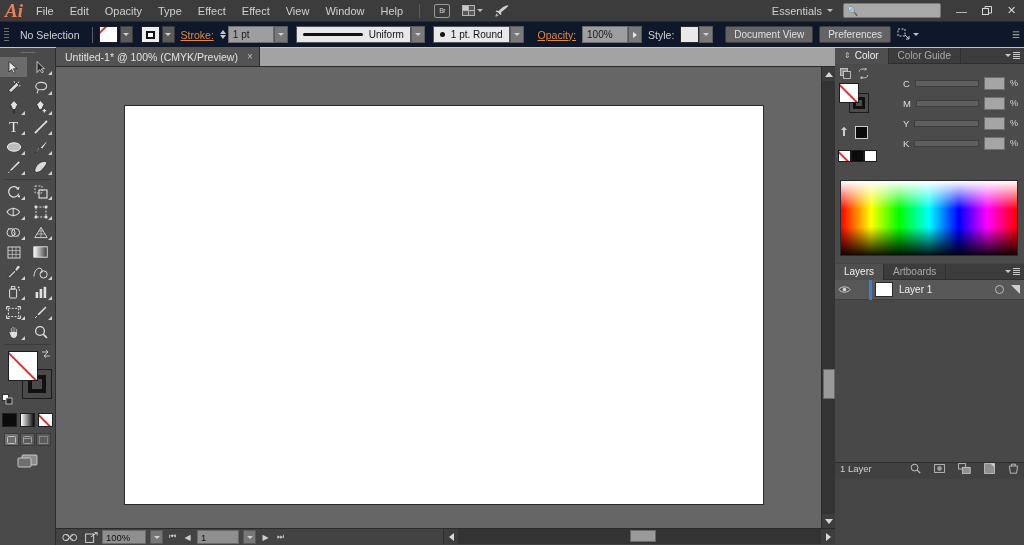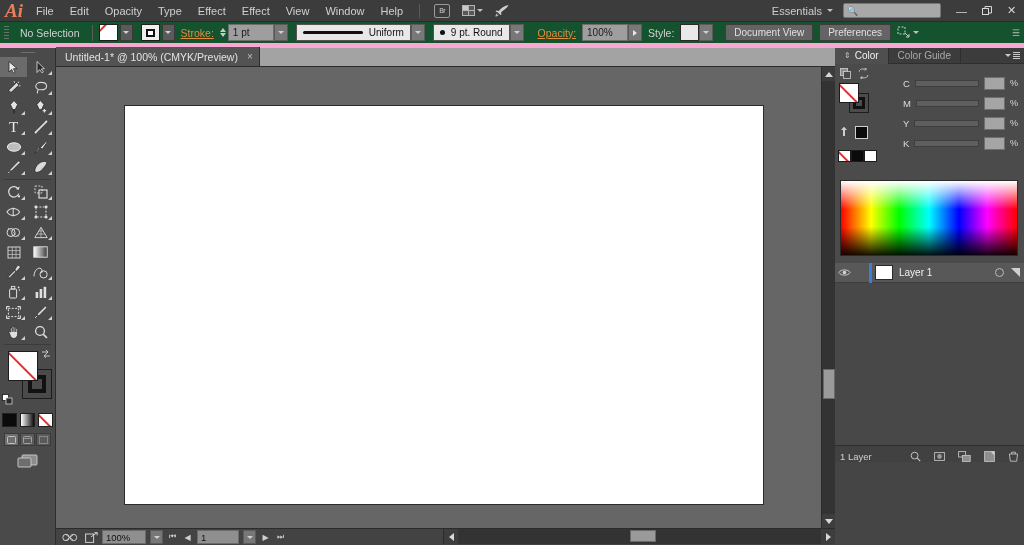--- a/index.html
+++ b/index.html
@@ -56,21 +56,21 @@
   }
   .srch-glyph { font-size:9px; color:#3a3a3a; }
   .wbtn {
     width:25px; height:21px; display:flex; align-items:center; justify-content:center;
     color:#d8d8d8; font-size:11px; background:#3c3c3c;
   }
 
   
   .controlbar {
     position:absolute; left:0; top:22px; width:1024px; height:26px;
-    background:#14532d; border-bottom:5px solid #f9a8d4;
+    background:#0f172a; border-bottom:1px solid #f9a8d4;
     display:flex; align-items:center; padding-left:4px;
   }
   .grip { width:6px; height:18px; display:flex; flex-direction:column; justify-content:center; gap:2px; margin-right:4px;}
   .grip i { display:block; height:1px; background:#6e6e6e; width:5px;}
   .cb-label { font-size:10.5px; color:#d0d0d0; margin:0 6px; white-space:nowrap;}
   .cb-label.orange { color:#e08b3f; text-decoration:underline; }
   .cb-sep { width:1px; height:16px; background:#5c5c5c; margin:0 6px;}
 
   .swatch-btn {
     width:19px; height:17px; border:1px solid #1f1f1f; background:#fff; position:relative;
@@ -302,21 +302,21 @@
   .lr-color { width:3px; height:20px; background:#3a7fd5; margin-right:3px;}
   .lr-thumb { width:18px; height:15px; background:#fff; border:1px solid #2a2a2a; margin-right:6px;}
   .lr-name { font-size:10px; color:#f0f0f0; flex:1;}
   .lr-target { width:24px; display:flex; align-items:center; justify-content:center;}
   .lr-circle { width:9px;height:9px;border:1px solid #b9b9b9;border-radius:50%;}
   .lr-sel { width:9px; height:9px; background:#cfcfcf; margin-right:4px;
     clip-path:polygon(100% 0,100% 100%,0 0); }
 
   .layers-foot {
     height:17px; background:#414141; border-top:1px solid #2e2e2e;
-    display:flex; align-items:flex-end; padding:0 5px; gap:13px;
+    display:flex; align-items:flex-start; padding:0 5px; gap:13px;
   }
   .lf-text { font-size:9.5px; color:#d0d0d0; flex:1;}
   .lf-ic { color:#c2c2c2; font-size:9px; display:flex; align-items:center;}
 
   .bottom-tabs {
     display:flex; align-items:center; height:16px; background:#3c3c3c;
     border-top:1px solid #2e2e2e;
   }
 </style>
 </head>
@@ -415,21 +415,21 @@
       <span class="uniform-line"></span>
       <span>Uniform</span>
     </div>
     <div class="drop-btn">
         <span class="caret-sm"></span>
       </div>
 
     <div style="width:8px"></div>
     <div class="combo-light">
       <span class="dot-brush"></span>
-      <span>9 pt. Round</span>
+      <span>1 pt. Round</span>
     </div>
     <div class="drop-btn">
         <span class="caret-sm"></span>
       </div>
 
     <div style="width:8px"></div>
     <div class="cb-label orange">Opacity:</div>
     <div class="field opacity-field">100%</div>
     <div class="drop-btn">
         <span class="arrow-r" style="border-left-color:#e8e8e8;border-top-width:3px;border-bottom-width:3px;border-left-width:4px;"></span>
@@ -872,20 +872,37 @@
           <span class="sval"></span>
           <span class="spct">%</span>
         </div>
       </div>
     </div>
 
     <div style="position:relative;height:86px;background:#4b4b4b;">
       <div class="spectrum"></div>
     </div>
 
+    <div class="panel-tabs layers-head">
+      <div class="ptab active">
+        <span>Layers</span>
+      </div>
+      <div class="ptab">
+        <span>Artboards</span>
+      </div>
+      <div class="panel-menu">
+        <span class="caret-d" style="border-top-color:#c9c9c9;"></span>
+        <span class="pm-lines">
+            <i></i>
+            <i></i>
+            <i></i>
+            <i></i>
+          </span>
+      </div>
+    </div>
 
     <div class="layers-body">
       <div class="layer-row">
         <span class="lr-eye">
           <svg width="13" height="9" viewBox="0 0 13 9">
               <path d="M0.8 4.5 C3 1 10 1 12.2 4.5 C10 8 3 8 0.8 4.5 Z" fill="none" stroke="#d4d4d4" stroke-width="0.9"></path>
               <circle cx="6.5" cy="4.5" r="1.8" fill="#d4d4d4"></circle>
             </svg>
         </span>
         <span class="lr-lock"></span>

